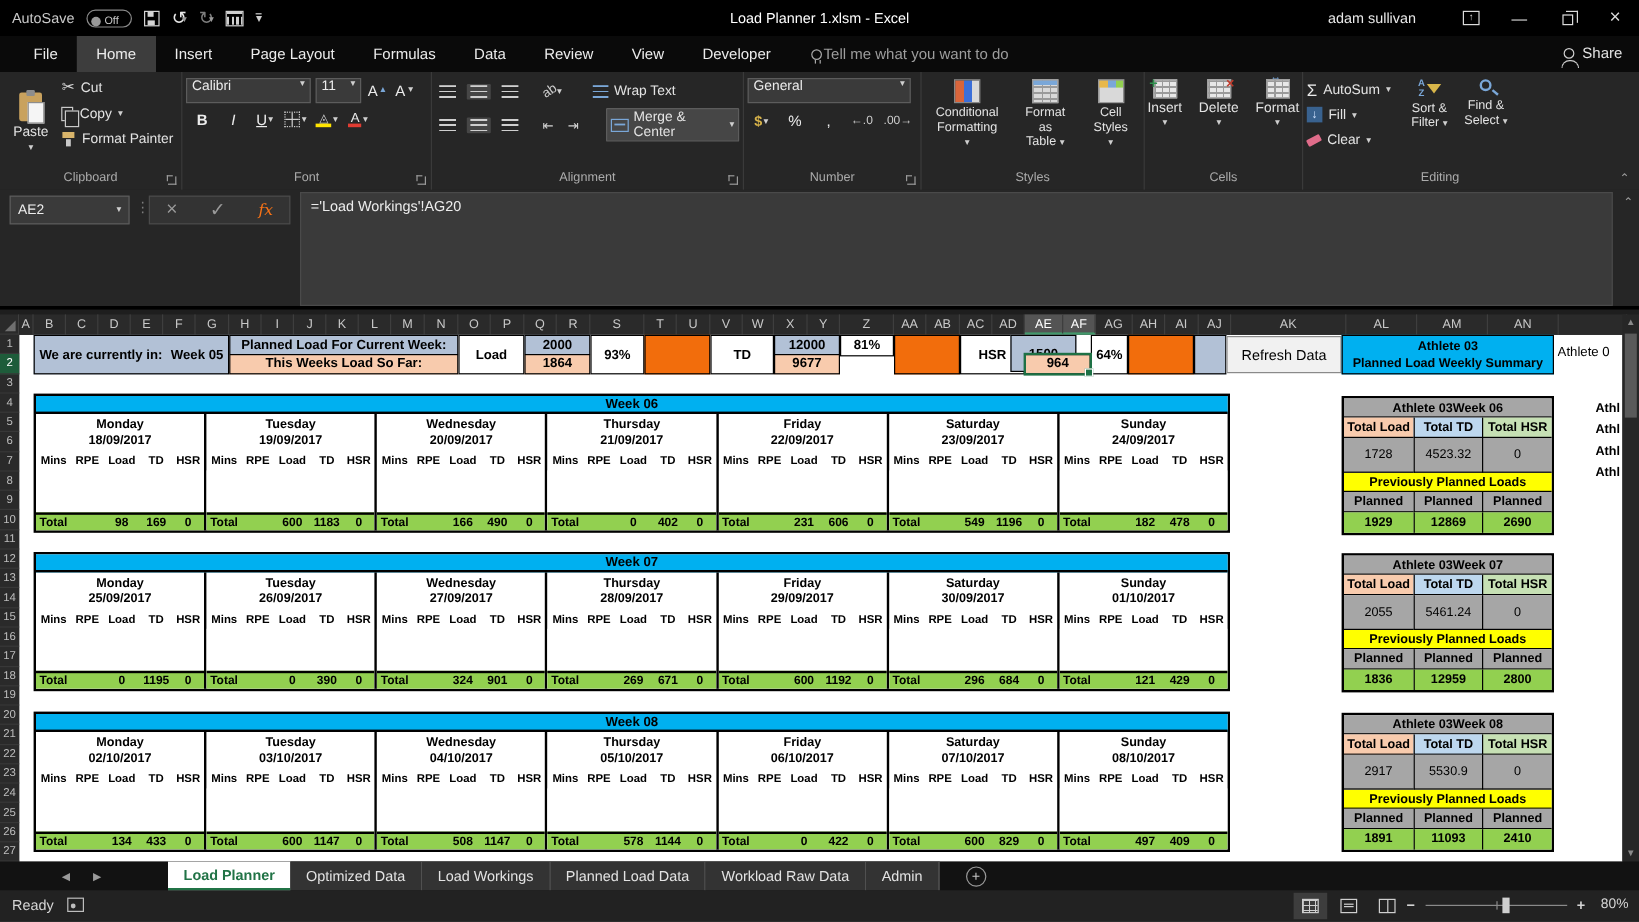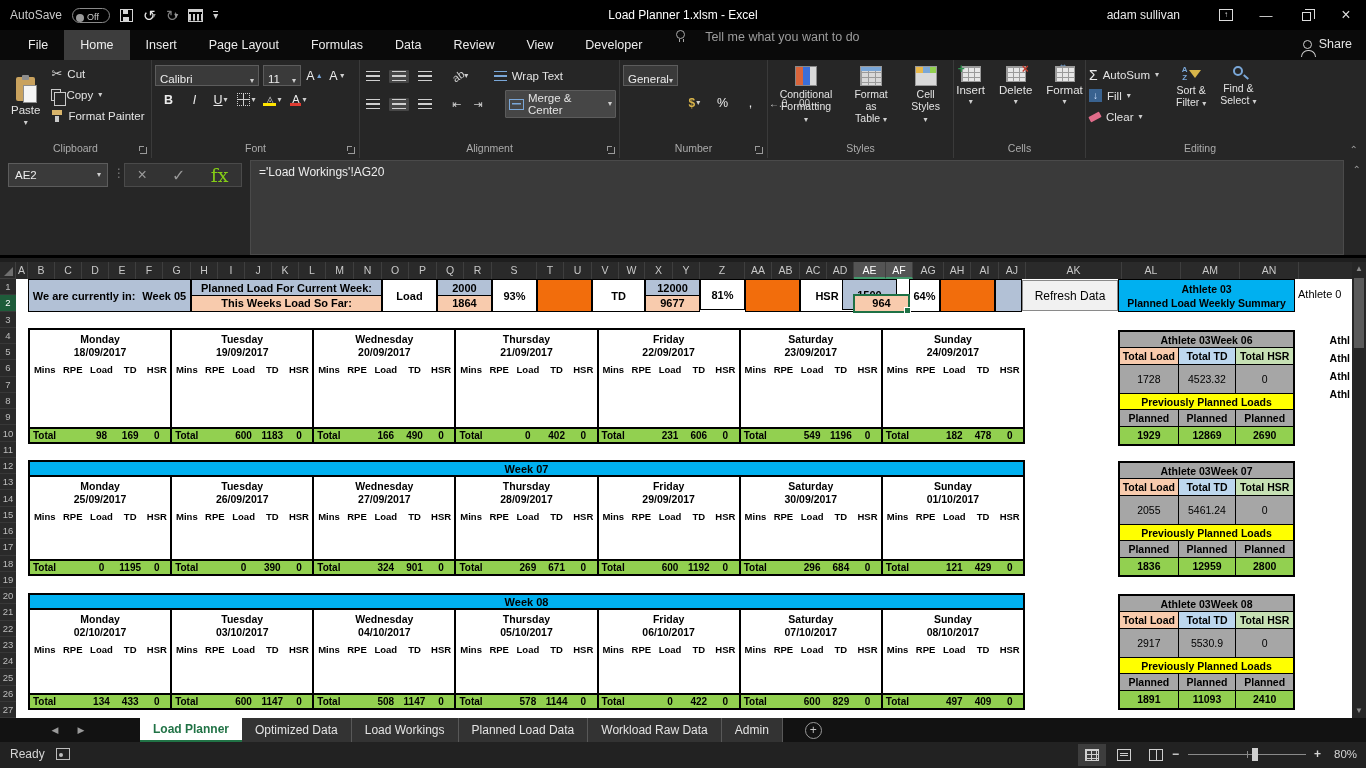--- a/index.html
+++ b/index.html
@@ -26,21 +26,21 @@
   #titlebar .tb-right{position:absolute;right:0;top:0;height:30px;display:flex;align-items:center}
   .tb-user{font-size:12px;color:#e8e8e8;margin-right:26px}
   .winbtn{width:40px;height:30px;display:flex;align-items:center;justify-content:center;color:#dcdcdc;font-size:13px}
   .ic-dispopt{width:14px;height:12px;border:1px solid #dcdcdc;position:relative;font-size:8px;text-align:center;line-height:10px}
   .ic-restore{width:9px;height:9px;border:1px solid #dcdcdc;position:relative;margin-top:2px}
   .ic-restore:before{content:'';position:absolute;left:2px;top:-4px;width:9px;height:9px;border:1px solid #dcdcdc;border-left:none;border-bottom:none}
   
   #tabrow{position:absolute;top:30px;left:0;width:1366px;height:30px;background:#0a0a0a;display:flex;align-items:stretch;z-index:29}
   .rtab{display:flex;align-items:center;padding:0 16px;font-size:12.5px;color:#ececec}
   .rtab.active{background:#3d3d3d}
-  .tellme{display:flex;gap:20px;margin-left:18px;color:#9d9d9d;font-size:12.5px}
+  .tellme{display:flex;align-items:center;gap:1px;margin-left:18px;color:#9d9d9d;font-size:12.5px}
   .bulb{width:9px;height:9px;border:1.5px solid #a9a9a9;border-radius:50%;position:relative}
   .bulb:after{content:'';position:absolute;left:2px;top:8px;width:3px;height:3px;border-left:1.5px solid #a9a9a9;border-right:1.5px solid #a9a9a9}
   #share{position:absolute;right:14px;top:30px;height:28px;display:flex;align-items:center;gap:7px;color:#e3e3e3;font-size:12.5px;z-index:31}
   .person{width:9px;height:9px;border:1.5px solid #cfcfcf;border-radius:50%;position:relative}
   .person:after{content:'';position:absolute;left:-3px;top:9px;width:13px;height:6px;border:1.5px solid #cfcfcf;border-bottom:none;border-radius:7px 7px 0 0}
   
   #ribbon{position:absolute;top:60px;left:0;width:1366px;height:98px;background:#262626;display:flex;z-index:28;color:#e3e3e3}
   .rgroup{display:flex;flex-direction:column;border-right:1px solid #3a3a3a;padding:3px 3px 0}
   .rg-body{flex:1;display:flex}
   .rg-label{height:17px;font-size:10.5px;color:#ababab;text-align:center;position:relative;line-height:15px}
@@ -51,21 +51,21 @@
   .smallrow{display:flex;align-items:center;gap:5px;font-size:11.5px;height:21px;padding:0 3px;white-space:nowrap}
   .paste-ic{width:19px;height:24px;background:#c9a25e;border-radius:2px;position:relative}
   .paste-ic:before{content:'';position:absolute;left:6px;top:-2px;width:7px;height:5px;background:#8d8d8d;border-radius:1px}
   .paste-ic:after{content:'';position:absolute;right:-2px;bottom:-2px;width:12px;height:16px;background:#f5f5f5;border:1px solid #8d8d8d}
   .ic-cut{font-family:"DejaVu Sans",sans-serif;color:#d5d5d5;font-size:13px}
   .ic-copy{width:10px;height:12px;border:1px solid #c9c9c9;position:relative;background:#262626}
   .ic-copy:before{content:'';position:absolute;left:2px;top:2px;width:10px;height:12px;border:1px solid #c9c9c9;background:#262626}
   .ic-brush{width:12px;height:12px;position:relative}
   .ic-brush:before{content:'';position:absolute;left:1px;top:0;width:10px;height:5px;background:#d8b46a}
   .ic-brush:after{content:'';position:absolute;left:4px;top:6px;width:4px;height:6px;background:#c9c9c9}
-  .selbox{background:#3a3a3a;border:1px solid #5c5c5c;color:#ececec;font-size:11.5px;display:flex;align-items:flex-end;padding:0 4px;height:21px}
+  .selbox{background:#3a3a3a;border:1px solid #5c5c5c;color:#ececec;font-size:11.5px;display:flex;align-items:flex-start;padding:0 4px;height:21px}
   .selbox .caret{margin-left:auto}
   .fbtn{min-width:19px;height:19px;display:flex;align-items:center;justify-content:center;font-size:12.5px;color:#ececec;gap:1px}
   .fbtn b{font-weight:bold}.fbtn i{font-style:italic}
   .bar-yellow{display:inline-block;width:13px;height:3px;background:#ffe400;margin-top:-2px}
   .bar-red{display:inline-block;width:11px;height:3px;background:#e03c32;margin-top:-2px}
   .ic-borders{width:13px;height:13px;border:1px dotted #cfcfcf;background:linear-gradient(#cfcfcf 0 0) center/100% 1px no-repeat,linear-gradient(#cfcfcf 0 0) center/1px 100% no-repeat}
   .al-ic{width:14px;height:11px;background:repeating-linear-gradient(#cfcfcf 0 1.5px,transparent 1.5px 4.5px)}
   .tool{display:flex;align-items:center;justify-content:center;padding:1px 3px;border-radius:1px}
   .tool.on{background:#464646}
   .ic-wrap{width:13px;height:11px;background:repeating-linear-gradient(#7aa7d8 0 1.5px,transparent 1.5px 4.5px)}
@@ -91,21 +91,21 @@
   .funnel{width:0;height:0;border-left:6px solid transparent;border-right:6px solid transparent;border-top:8px solid #d8b64a}
   .ic-find{width:10px;height:10px;border:2px solid #7aa7d8;border-radius:50%;position:relative}
   .ic-find:after{content:'';position:absolute;left:8px;top:8px;width:6px;height:2px;background:#7aa7d8;transform:rotate(40deg)}
   #ribbon-collapse{position:absolute;right:8px;bottom:3px;color:#9a9a9a;font-size:10px}
   
   #formulabar{position:absolute;top:158px;left:0;width:1366px;height:100px;background:#262626;z-index:27;border-bottom:3px solid #000}
   #namebox{position:absolute;left:8px;top:5px;width:100px;height:24px;background:#3a3a3a;border:1px solid #5c5c5c;display:flex;align-items:center;color:#ececec;font-size:11.5px;padding:0 6px}
   #namebox .caret{margin-left:auto}
   #nb-dots{position:absolute;left:113px;top:8px;color:#7d7d7d;font-size:12px;letter-spacing:0}
   #fxbtns{position:absolute;left:124px;top:5px;width:118px;height:24px;background:#333;border:1px solid #4a4a4a;display:flex;align-items:center;justify-content:space-around;color:#9a9a9a}
-  #fxbtns .fx{font-family:"DejaVu Serif",serif;font-size:19px;color:#84cc16}
+  #fxbtns .fx{font-family:"DejaVu Serif",serif;font-style:italic;font-size:13px;color:#f97316}
   #formula-input{position:absolute;left:250px;top:2px;width:1094px;height:95px;background:#3a3a3a;border:1px solid #4a4a4a;color:#ececec;font-size:12px;padding:4px 8px}
   #fb-collapse{position:absolute;right:5px;top:6px;color:#9a9a9a;font-size:10px}
   
   #sheet{position:absolute;top:0;left:0;width:1366px;height:768px;z-index:1}
   #sheetbg{position:absolute;left:16px;top:279px;width:1336px;height:439px;background:#fff}
   #corner{position:absolute;left:0;top:262px;width:16px;height:17px;background:#2a2a2a;border-right:1px solid #3e3e3e;border-bottom:1px solid #3e3e3e}
   #corner:after{content:'';position:absolute;right:2px;bottom:2px;width:0;height:0;border-left:9px solid transparent;border-bottom:9px solid #6f6f6f}
   #colheaders{position:absolute;left:16px;top:262px;height:17px;display:flex;background:#2a2a2a}
   .colhdr{height:17px;border-right:1px solid #3e3e3e;color:#c8c8c8;font-size:10.5px;text-align:center;line-height:16px;overflow:hidden}
   .colhdr.sel{background:#545454;color:#fff;border-bottom:2px solid #42996b}
@@ -266,21 +266,21 @@
 
   <div class="tc bg-white" style="left:382px;top:279px;width:55px;height:33px">Load</div>
   <div class="tc bg-steel" style="left:437px;top:279px;width:55px;height:17px">2000</div>
   <div class="tc bg-peach" style="left:437px;top:294.5px;width:55px;height:17.5px">1864</div>
   <div class="tc bg-white" style="left:492px;top:279px;width:45px;height:33px">93%</div>
   <div class="tc bg-orange" style="left:537px;top:279px;width:55px;height:33px"></div>
 
   <div class="tc bg-white" style="left:592px;top:279px;width:53px;height:33px">TD</div>
   <div class="tc bg-steel" style="left:645px;top:279px;width:55px;height:17px">12000</div>
   <div class="tc bg-peach" style="left:645px;top:294.5px;width:55px;height:17.5px">9677</div>
-  <div class="tc bg-white" style="left:700px;top:279px;width:45px;height:31px">81%</div>
+  <div class="tc bg-white" style="left:700px;top:279px;width:45px;height:18px">81%</div>
   <div class="tc bg-orange" style="left:745px;top:279px;width:55px;height:33px"></div>
 
   <div class="tc bg-white" style="left:800px;top:279px;width:54px;height:33px">HSR</div>
   <div class="tc bg-steel" style="left:842px;top:279px;width:55px;height:31px">1500</div>
   <div class="tc bg-peach selcell" style="left:854px;top:294.5px;width:55px;height:17.5px">964</div>
   <div class="tc bg-white" style="left:909px;top:279px;width:31px;height:33px">64%</div>
   <div class="tc bg-orange" style="left:940px;top:279px;width:55px;height:33px"></div>
 
   <div class="tc bg-steel" style="left:995px;top:279px;width:27px;height:33px"></div>
   <div class="tc btn" style="left:1022px;top:280px;width:96px;height:31px">Refresh Data</div>
@@ -290,20 +290,21 @@
   </div>
   <div id="edge-top">Athlete 0</div>
 
   <div id="vscroll">
     <span class="arr">▲</span>
     <div id="vthumb"></div>
     <span class="sp"></span>
     <span class="arr">▼</span>
   </div>
 <div class="week-table" style="top: 328px; height: 116px;">
+      <div class="wk-title">Week 06</div>
       <div class="wk-days">
         <div class="day">
           <div class="day-name">Monday</div>
           <div class="day-date">18/09/2017</div>
           <div class="day-cols">
             <div class="dc">Mins</div>
             <div class="dc">RPE</div>
             <div class="dc">Load</div>
             <div class="dc">TD</div>
             <div class="dc">HSR</div>
@@ -931,21 +932,21 @@
         <span class="tool">
             <span class="ic-indent">⇥</span>
           </span>
         <span class="tool on" style="margin-left:14px;border:1px solid #5c5c5c"><span class="ic-merge"></span>&nbsp;<span style="font-size:11.5px">Merge &amp; Center</span>&nbsp;<span class="caret">▾</span></span>
       </div>
     </div>
     <div class="rg-label"><span>Alignment</span><span class="launcher"></span></div>
   </div>
 
   <div class="rgroup" style="width:148px">
-    <div class="rg-body" style="flex-direction:row;gap:5px;padding-top:2px">
+    <div class="rg-body" style="flex-direction:column;gap:5px;padding-top:2px">
       <span class="selbox" style="width:136px">
           <span>General</span>
           <span class="caret">▾</span>
         </span>
       <div style="display:flex;gap:9px;align-items:center;padding-left:2px">
         <span class="fbtn">
             <span class="coin">$</span>
             <span class="caret">▾</span>
           </span>
         <span class="fbtn">%</span>

